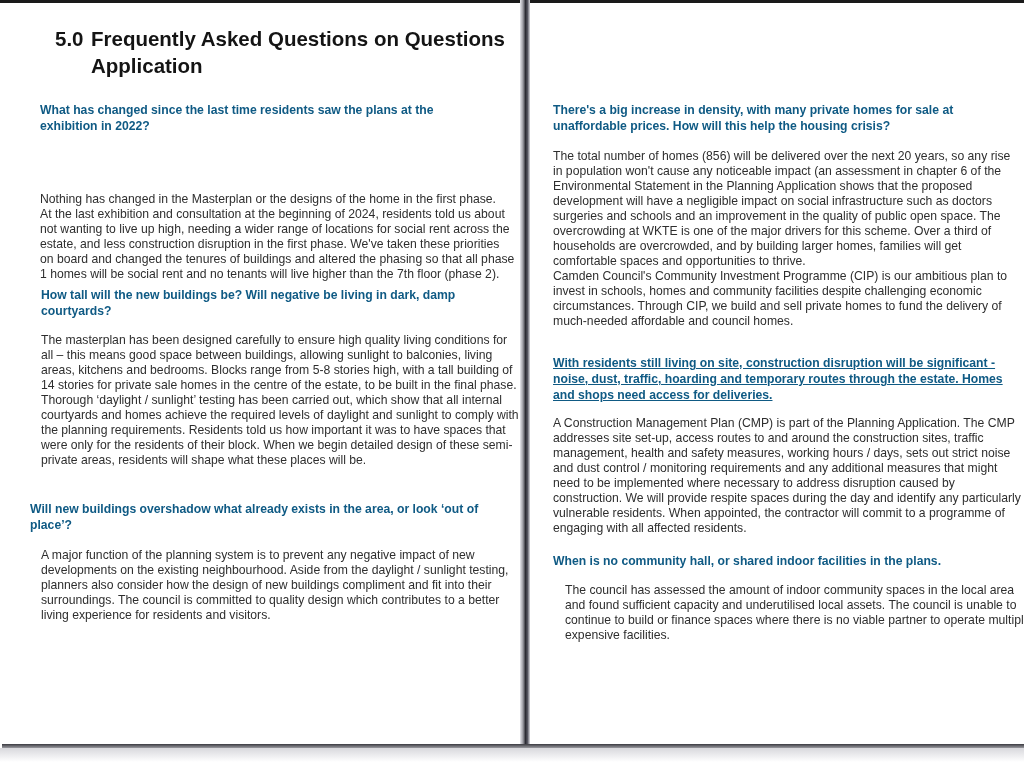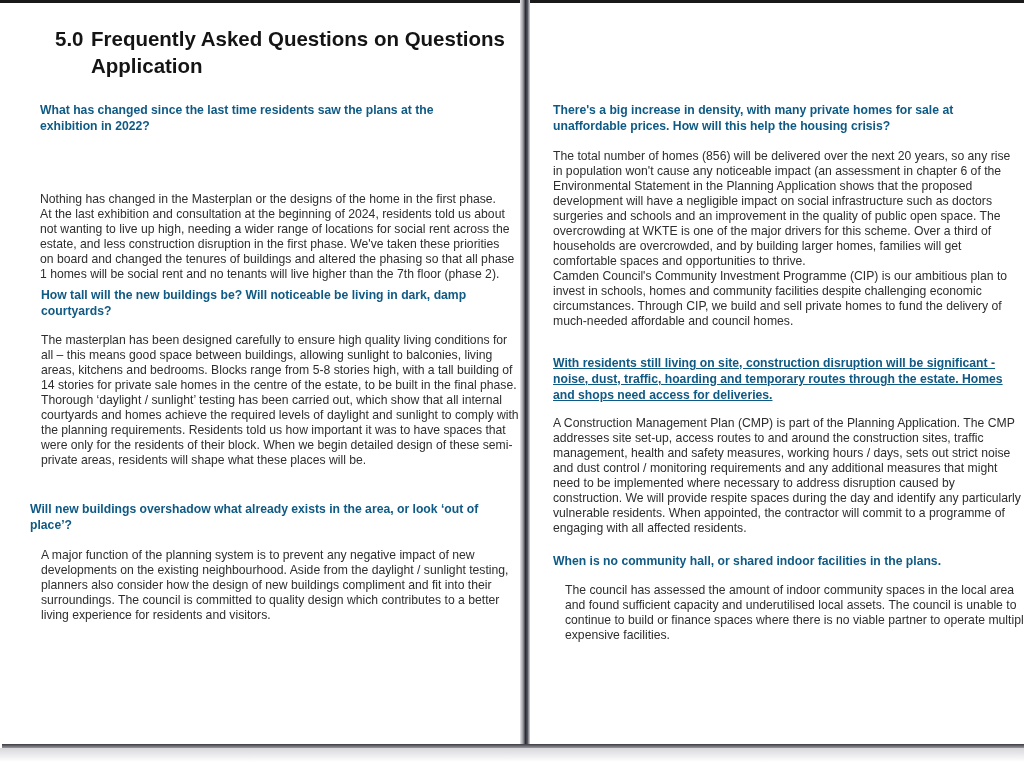--- a/index.html
+++ b/index.html
@@ -47,21 +47,21 @@
 <div class="page page-left">
   <div class="title">
     <span class="num">5.0</span>
     <span class="text">Frequently Asked Questions on Questions Application</span>
   </div>
 
   <div class="q" style="left:40px; top:99px; width:440px;">What has changed since the last time residents saw the plans at the exhibition in 2022?</div>
   <div class="a" style="left:40px; top:149px; width:476px;margin-top:40px;">Nothing has changed in the Masterplan or the designs of the home in the first phase.
 At the last exhibition and consultation at the beginning of 2024, residents told us about not wanting to live up high, needing a wider range of locations for social rent across the estate, and less construction disruption in the first phase.  We've taken these priorities on board and changed the tenures of buildings and altered the phasing so that all phase 1 homes will be social rent and no tenants will live higher than the 7th floor (phase 2).</div>
 
-  <div class="q" style="left:41px; top:284px; width:460px;">How tall will the new buildings be?  Will noticeable be living in dark, damp courtyards?</div>
+  <div class="q" style="left:41px; top:284px; width:460px;">How tall will the new buildings be?  Will negative be living in dark, damp courtyards?</div>
   <div class="a" style="left:41px; top:330px; width:478px;">The masterplan has been designed carefully to ensure high quality living conditions for all – this means good space between buildings, allowing sunlight to balconies, living areas, kitchens and bedrooms.  Blocks range from 5-8 stories high, with a tall building of 14 stories for private sale homes in the centre of the estate, to be built in the final phase.
 Thorough ‘daylight / sunlight’ testing has been carried out, which show that all internal courtyards and homes achieve the required levels of daylight and sunlight to comply with the planning requirements. Residents told us how important it was to have spaces that were only for the residents of their block.  When we begin detailed design of these semi-private areas, residents will shape what these places will be.</div>
 
   <div class="q" style="left:30px; top:498px; width:476px;">Will new buildings overshadow what already exists in the area, or look ‘out of place’?</div>
   <div class="a" style="left:41px; top:545px; width:474px;">A major function of the planning system is to prevent any negative impact of new developments on the existing neighbourhood.  Aside from the daylight / sunlight testing, planners also consider how the design of new buildings compliment and fit into their surroundings.  The council is committed to quality design which contributes to a better living experience for residents and visitors.</div>
 </div>
 
 <div class="page page-right">
   <div class="q" style="left:25px; top:99px; width:460px;">There's a big increase in density, with many private homes for sale at unaffordable prices.  How will this help the housing crisis?</div>
   <div class="a" style="left:25px; top:146px; width:468px;">The total number of homes (856) will be delivered over the next 20 years, so any rise in population won't cause any noticeable impact (an assessment in chapter 6 of the Environmental Statement  in the Planning Application shows that the proposed development will have a negligible impact on social infrastructure such as doctors surgeries and schools and an improvement in the quality of public open space.  The overcrowding at WKTE is one of the major drivers for this scheme.  Over a third of households are overcrowded, and by building larger homes, families will get comfortable spaces and opportunities to thrive.

